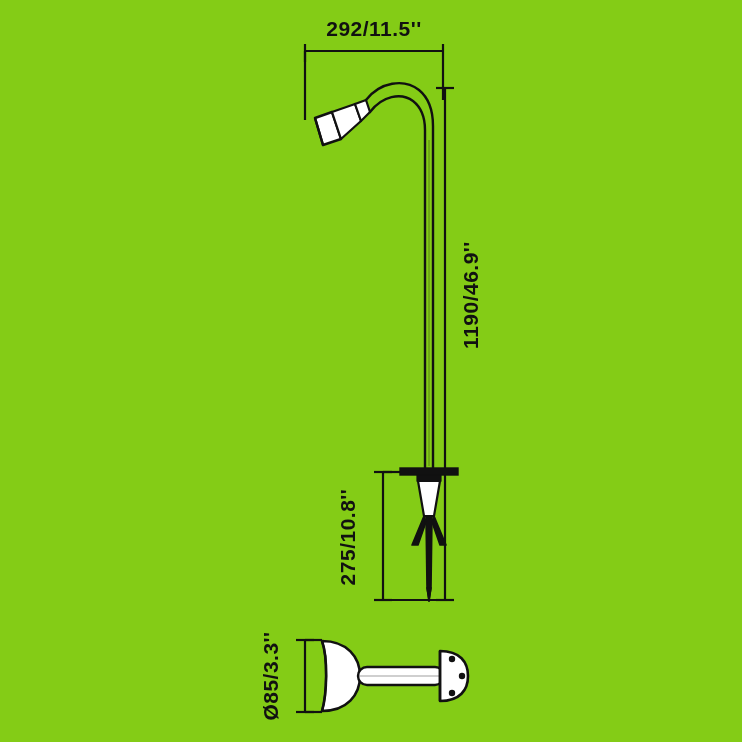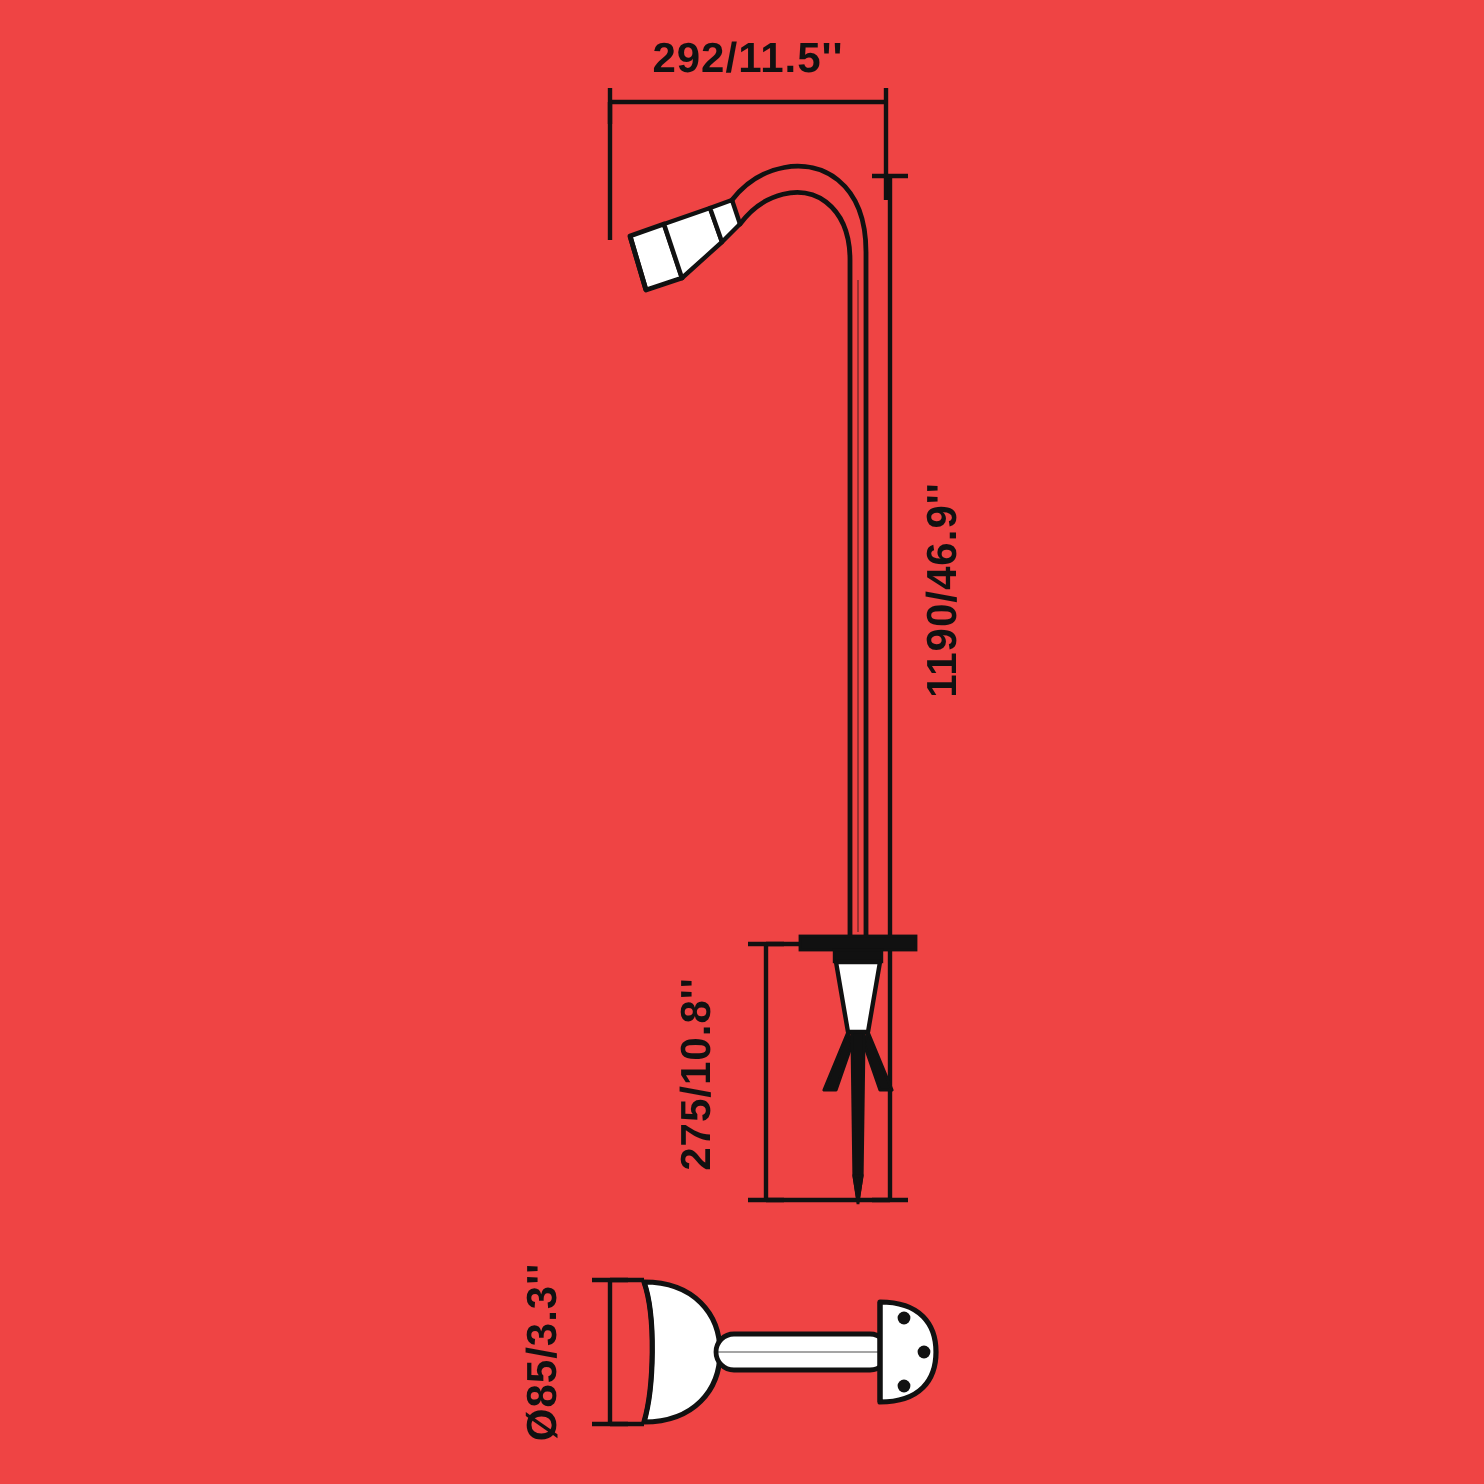--- a/index.html
+++ b/index.html
@@ -10,21 +10,21 @@
   body {
     width: 742px;
     height: 742px;
     font-family: "Liberation Sans", sans-serif;
     overflow: hidden;
   }
   #stage {
     position: relative;
     width: 742px;
     height: 742px;
-    background: #ef4444;
+    background: #84cc16;
   }
   svg#drawing {
     position: absolute;
     left: 0;
     top: 0;
     width: 742px;
     height: 742px;
   }
   .dim-text {
     font-family: "Liberation Sans", sans-serif;

